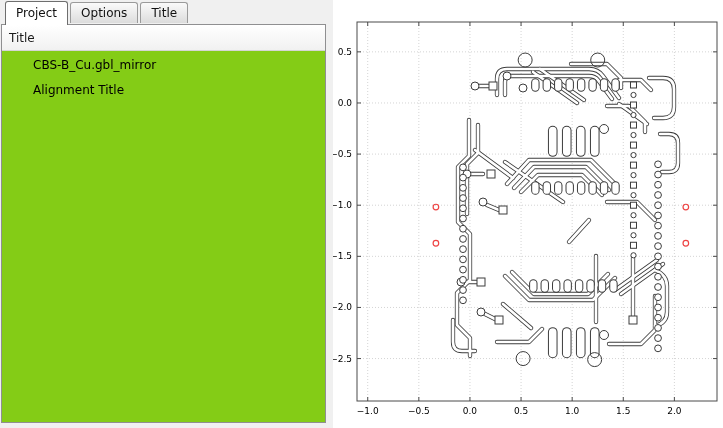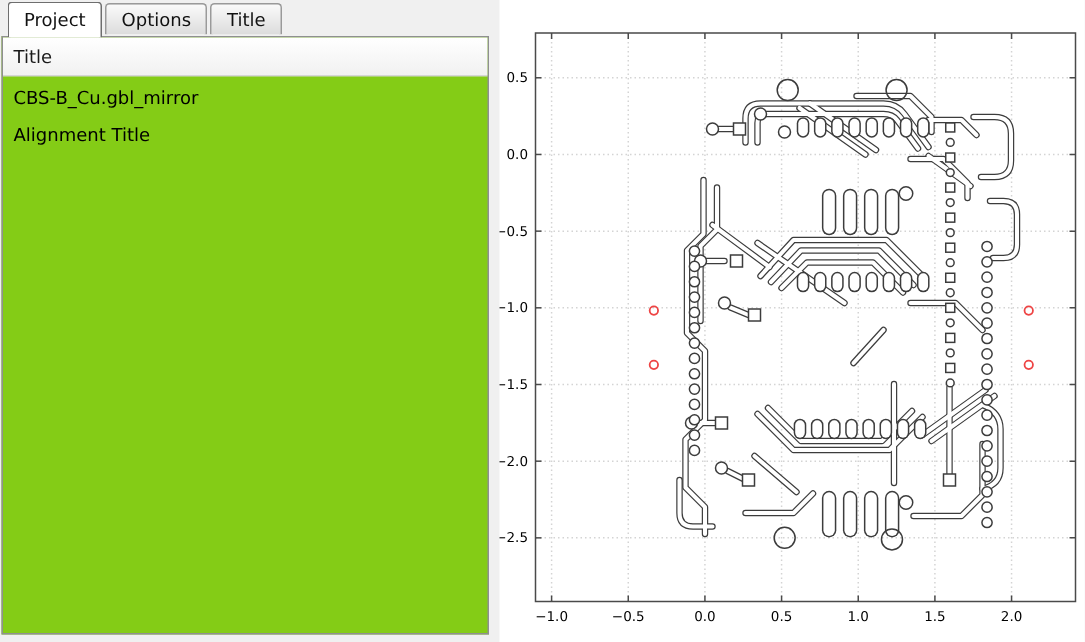--- a/index.html
+++ b/index.html
@@ -25,21 +25,21 @@
     background:#84cc16;border:1px solid #8f8f91;z-index:1;box-sizing:content-box;
   }
   .tree-header{
     height:25px;border-bottom:1px solid #d5d5d5;
     background:linear-gradient(#ffffff,#f1f1f1);
     display:flex;align-items:center;padding-left:7px;
     font-size:12px;color:#1a1a1a;
   }
   .tree-item{
     height:22px;display:flex;align-items:center;padding-left:7px;
-    font-size:12px;color:#000;margin-top:3px;
+    font-size:12px;color:#000;margin-top:3px;margin-left:24px;
   }
   .tree-item:first-of-type{margin-top:5px;}
   
   .figure{
     position:absolute;left:333px;top:0;width:390px;height:428px;background:#ffffff;
   }
   .figure svg{display:block;}
   text.ticklabel{font-family:"DejaVu Sans","Liberation Sans",sans-serif;font-size:9px;fill:#000;}
 </style>
 </head>

